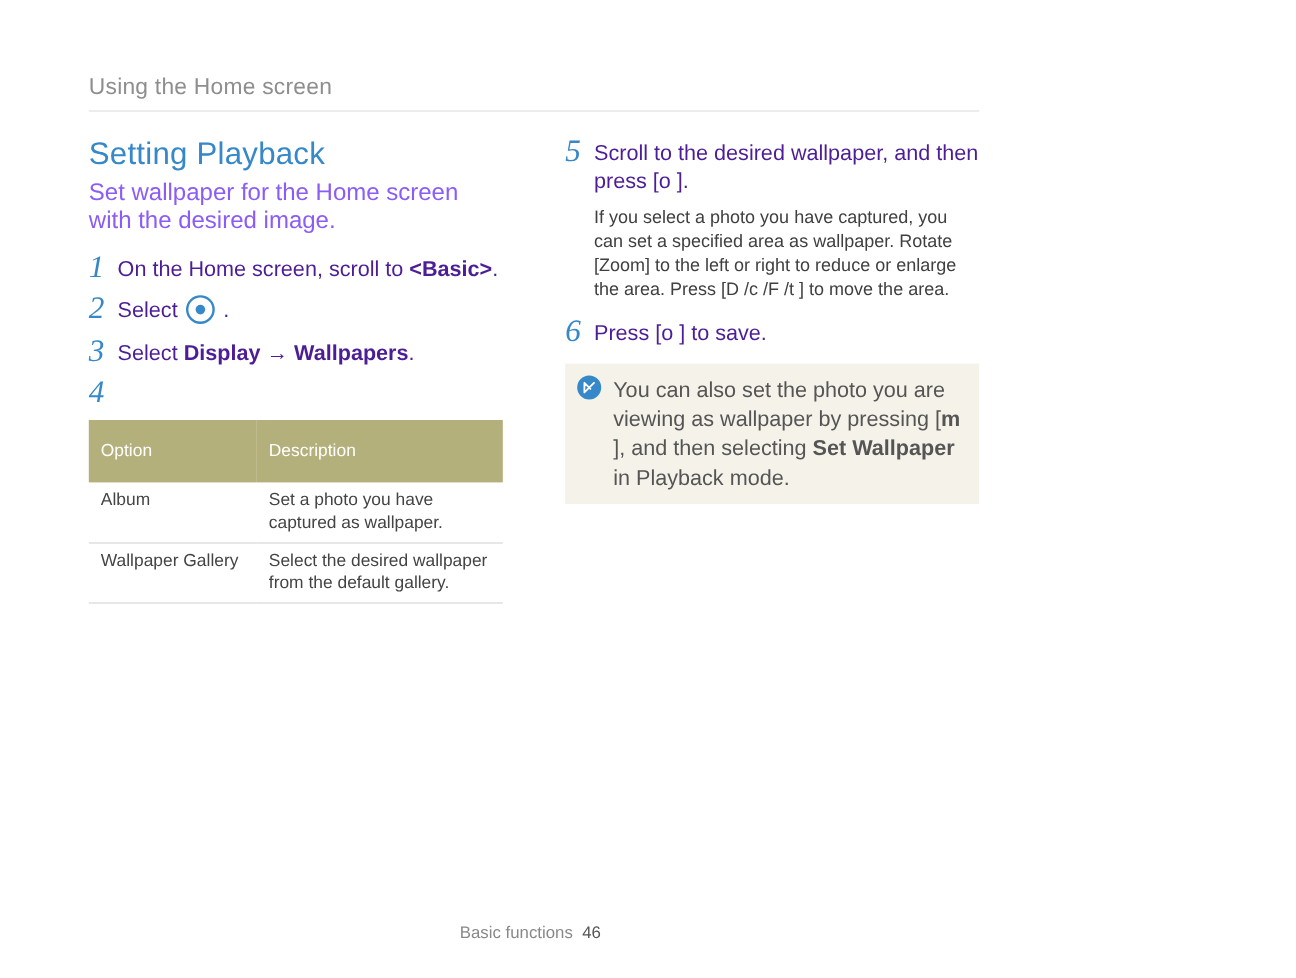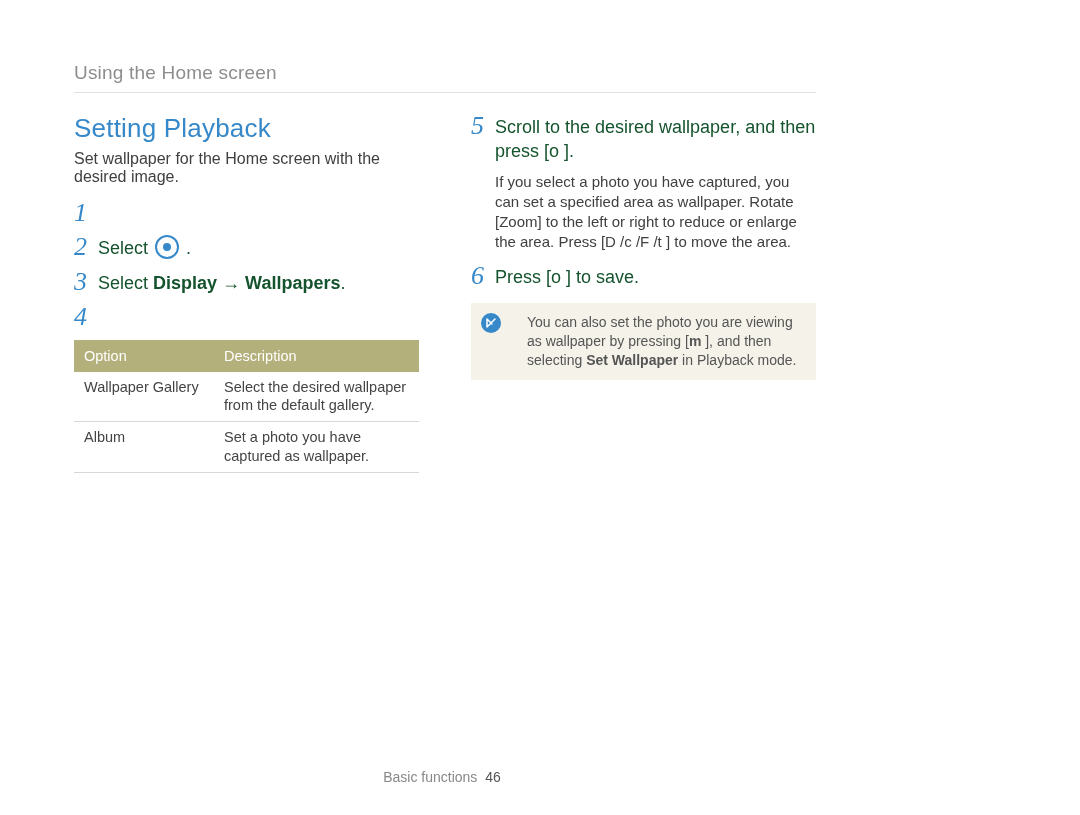--- a/index.html
+++ b/index.html
@@ -40,43 +40,43 @@
     min-width: 0;
   }
   h2.section-title {
     margin: 0 0 6px 0;
     font-size: 26px;
     font-weight: 400;
     color: #3688c8;
     letter-spacing: 0.2px;
   }
   .subtitle {
-    font-size: 16px;
-    color: #404040;
+    font-size: 20px;
+    color: #8b5cf6;
     margin: 4px 0 14px 0;
     font-weight: 300;
   }
   .step {
     display: flex;
     align-items: flex-start;
     margin: 0 0 8px 0;
   }
   .step-num {
     font-family: Georgia, 'Times New Roman', serif;
     font-style: italic;
     font-size: 26px;
     color: #3688c8;
     width: 24px;
     flex: 0 0 24px;
     line-height: 1;
     padding-top: 0px;
   }
   .step-body {
     font-size: 18px;
-    color: #14532d;
+    color: #4c1d95;
     line-height: 1.35;
     font-weight: 300;
     padding-top: 2px;
   }
   .step-body b, .step-body strong {
     font-weight: 600;
   }
   .substep {
     margin-left: 24px;
     font-size: 15px;
@@ -109,44 +109,43 @@
     width: 100%;
     border-collapse: collapse;
     margin-top: 10px;
     font-size: 14.5px;
   }
   table.opts th {
     background: #b4b07b;
     color: #fff;
     font-weight: 400;
     text-align: left;
-    padding: 8px 10px;
+    padding: 18px 10px;
   }
   table.opts td {
     padding: 6px 10px;
     border-bottom: 1px solid #d7d7d7;
     vertical-align: top;
     color: #444;
     font-weight: 300;
     line-height: 1.3;
   }
   table.opts td.optname {
     white-space: nowrap;
     width: 120px;
   }
   .note-box {
     display: flex;
     align-items: flex-start;
     background: #f4f2e9;
     padding: 10px 14px 10px 10px;
     margin-top: 14px;
-    font-size: 14px;
+    font-size: 18px;
     color: #555;
     line-height: 1.35;
-    gap: 16px;
   }
   .note-icon {
     flex: 0 0 auto;
     width: 20px;
     height: 20px;
     border-radius: 50%;
     background: #3688c8;
     color: #fff;
     display: inline-flex;
     align-items: center;
@@ -180,20 +179,23 @@
 
   <div class="columns">
 
     <div class="col">
 
       <h2 class="section-title">Setting Playback</h2>
       <p class="subtitle">Set wallpaper for the Home screen with the desired image.</p>
 
       <div class="step">
         <div class="step-num">1</div>
+        <div class="step-body">
+          <span>On the Home screen, scroll to </span><b>&lt;Basic&gt;</b><span>.</span>
+        </div>
       </div>
 
       <div class="step">
         <div class="step-num">2</div>
         <div class="step-body">
           <span>Select </span><span class="settings-icon"></span><span> .</span>
         </div>
       </div>
 
       <div class="step">
@@ -209,26 +211,26 @@
 
       <table class="opts">
         <thead>
           <tr>
             <th>Option</th>
             <th>Description</th>
           </tr>
         </thead>
         <tbody>
           <tr>
+            <td class="optname">Album</td>
+            <td>Set a photo you have captured as wallpaper.</td>
+          </tr>
+          <tr>
             <td class="optname">Wallpaper Gallery</td>
             <td>Select the desired wallpaper from the default gallery.</td>
-          </tr>
-          <tr>
-            <td class="optname">Album</td>
-            <td>Set a photo you have captured as wallpaper.</td>
           </tr>
         </tbody>
       </table>
 
     </div>
 
     <div class="col">
 
       <div class="step">
         <div class="step-num">5</div>

